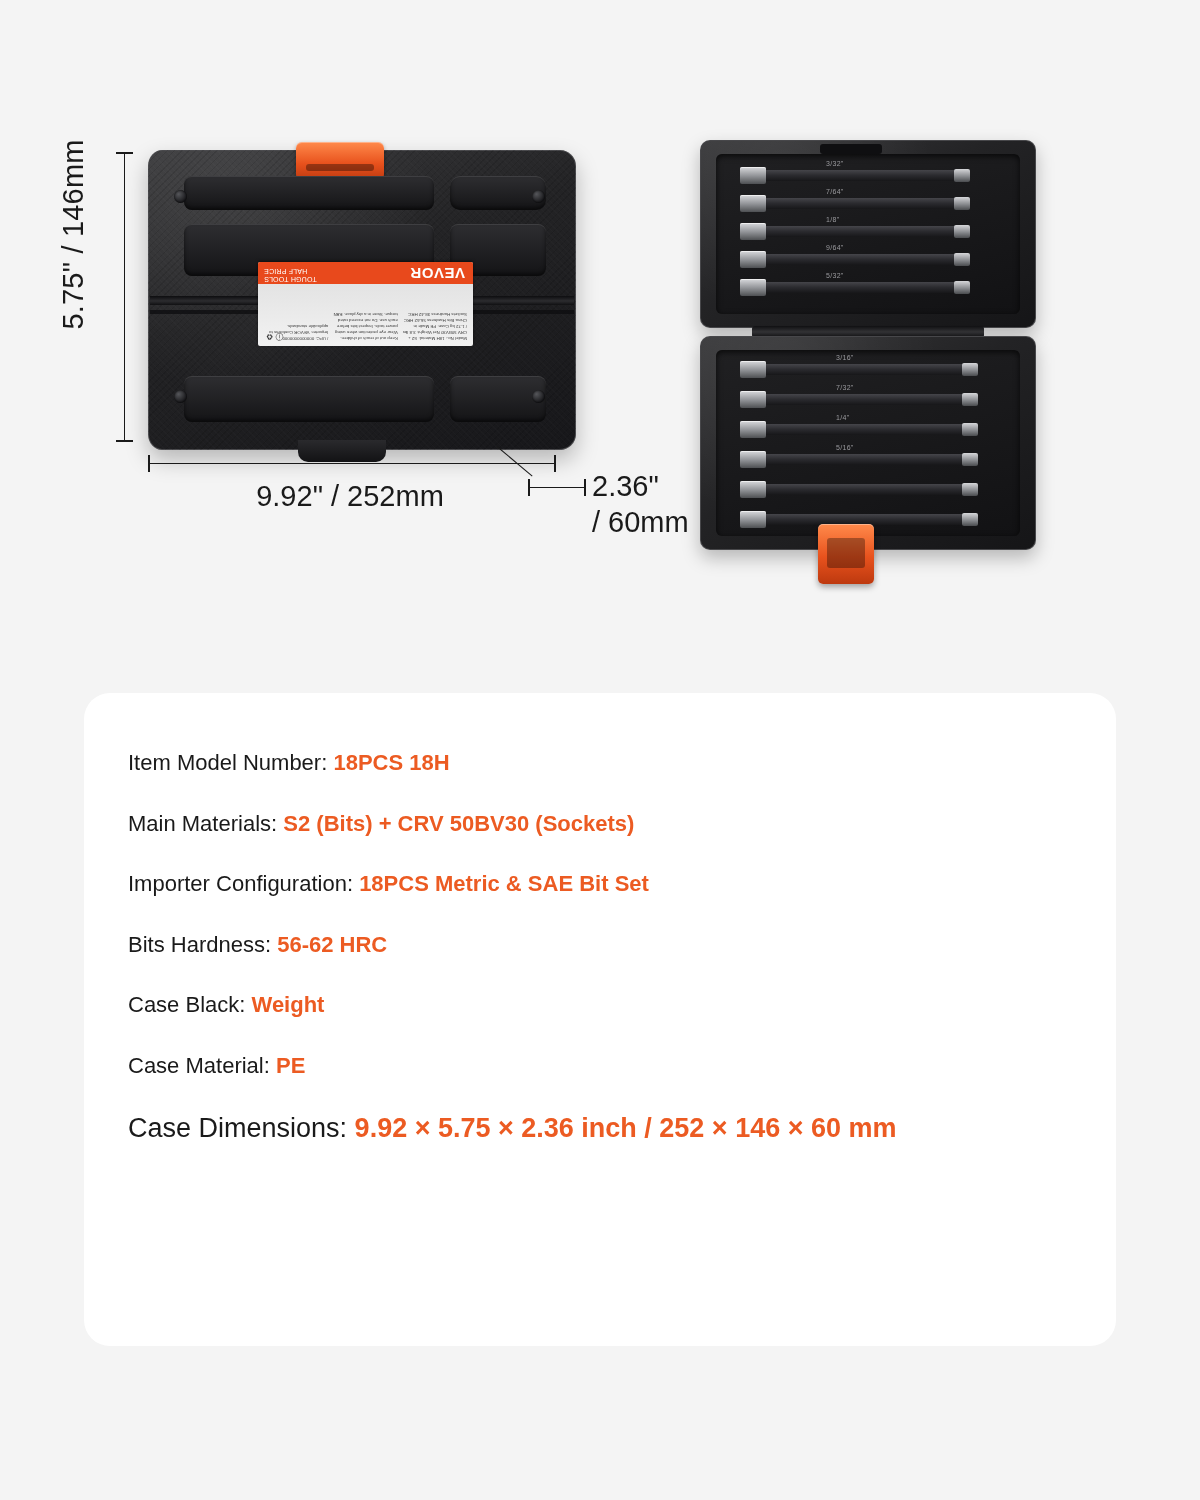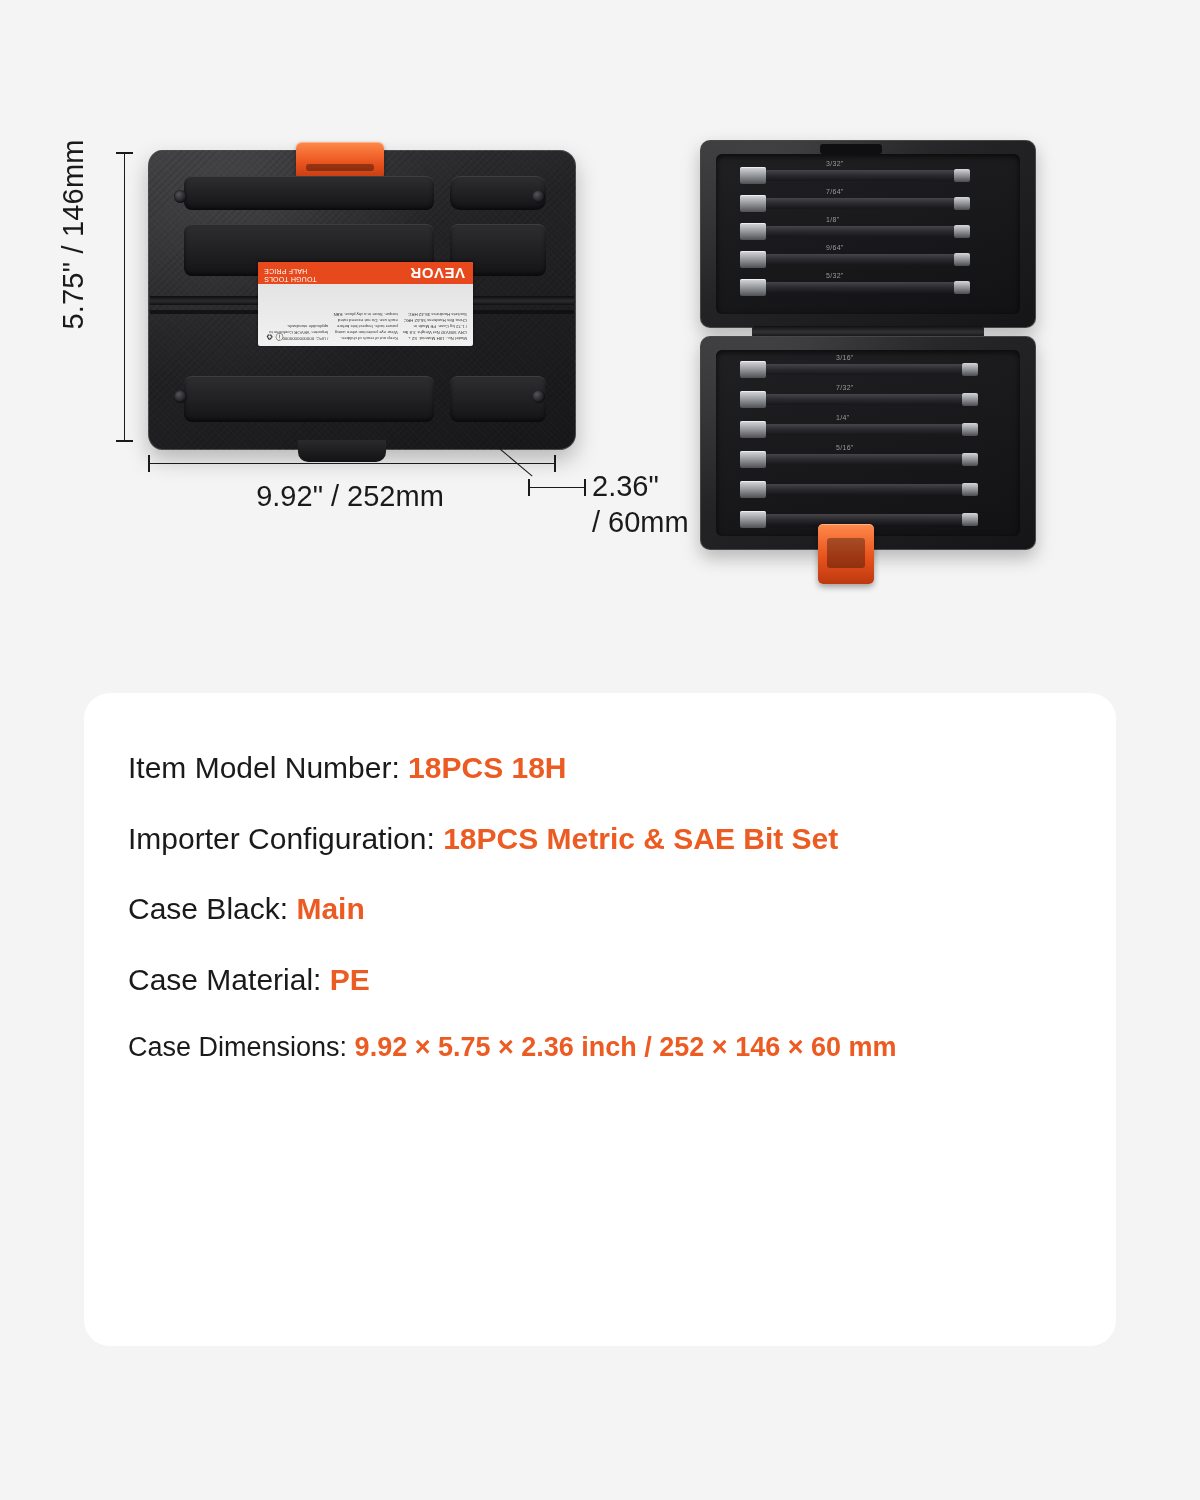--- a/index.html
+++ b/index.html
@@ -353,21 +353,21 @@
     left: 84px;
     top: 693px;
     width: 1032px;
     height: 653px;
     background: #ffffff;
     border-radius: 26px;
     box-sizing: border-box;
     padding: 56px 44px 40px 44px;
   }
   .spec-row {
-    font-size: 30px;
+    font-size: 22px;
     color: #1a1a1a;
     line-height: 1.25;
     margin-bottom: 33px;
     white-space: nowrap;
   }
   .spec-row:last-child { margin-bottom: 0; }
   .spec-label { color: #1a1a1a; }
   .spec-value {
     color: #ec5b22;
     font-weight: bold;
@@ -498,26 +498,34 @@
     </div>
   </div>
 </div>
 
 <div class="spec-card">
   <div class="spec-row">
     <span class="spec-label">Item Model Number:</span>
     <span class="spec-value">18PCS  18H</span>
   </div>
   <div class="spec-row">
+    <span class="spec-label">Main Materials:</span>
+    <span class="spec-value">S2 (Bits) + CRV 50BV30 (Sockets)</span>
+  </div>
+  <div class="spec-row">
     <span class="spec-label">Importer Configuration:</span>
     <span class="spec-value">18PCS Metric &amp; SAE Bit Set</span>
   </div>
   <div class="spec-row">
+    <span class="spec-label">Bits Hardness:</span>
+    <span class="spec-value">56-62 HRC</span>
+  </div>
+  <div class="spec-row">
     <span class="spec-label">Case Black:</span>
-    <span class="spec-value">Main</span>
+    <span class="spec-value">Weight</span>
   </div>
   <div class="spec-row">
     <span class="spec-label">Case Material:</span>
     <span class="spec-value">PE</span>
   </div>
   <div class="spec-row big">
     <span class="spec-label">Case Dimensions:</span>
     <span class="spec-value">9.92 × 5.75 × 2.36 inch / 252 × 146 × 60 mm</span>
   </div>
 </div>

